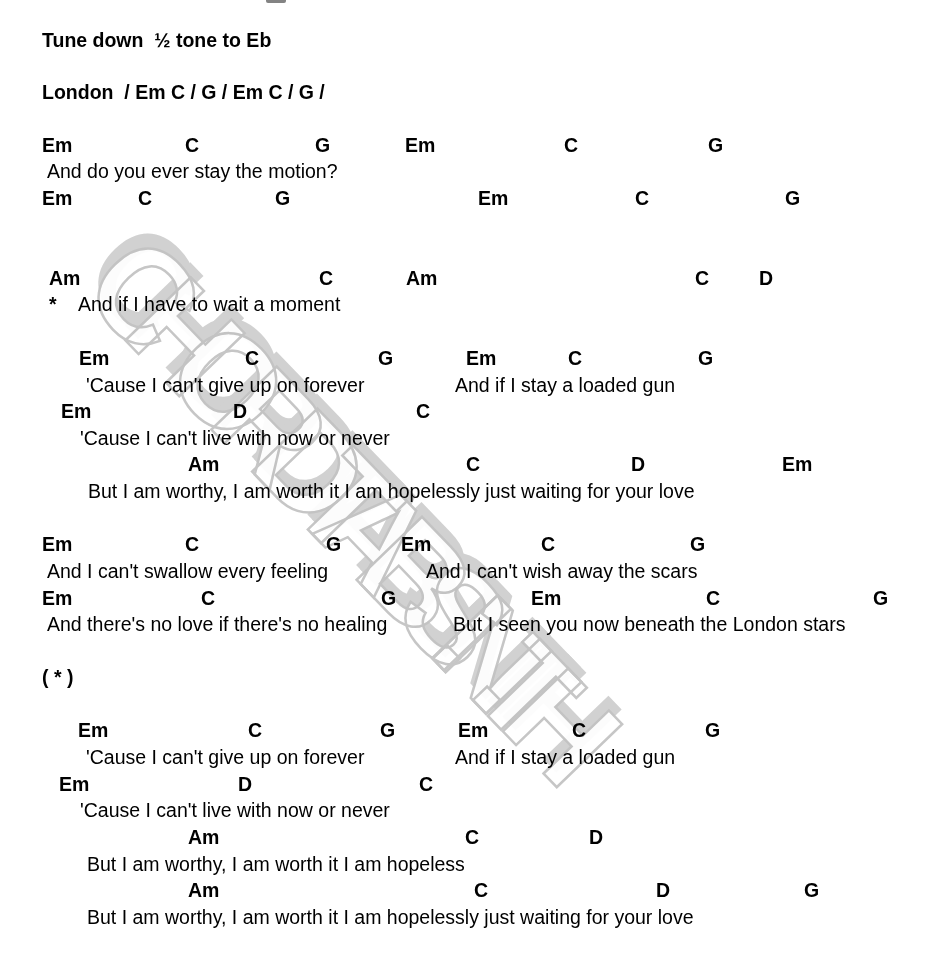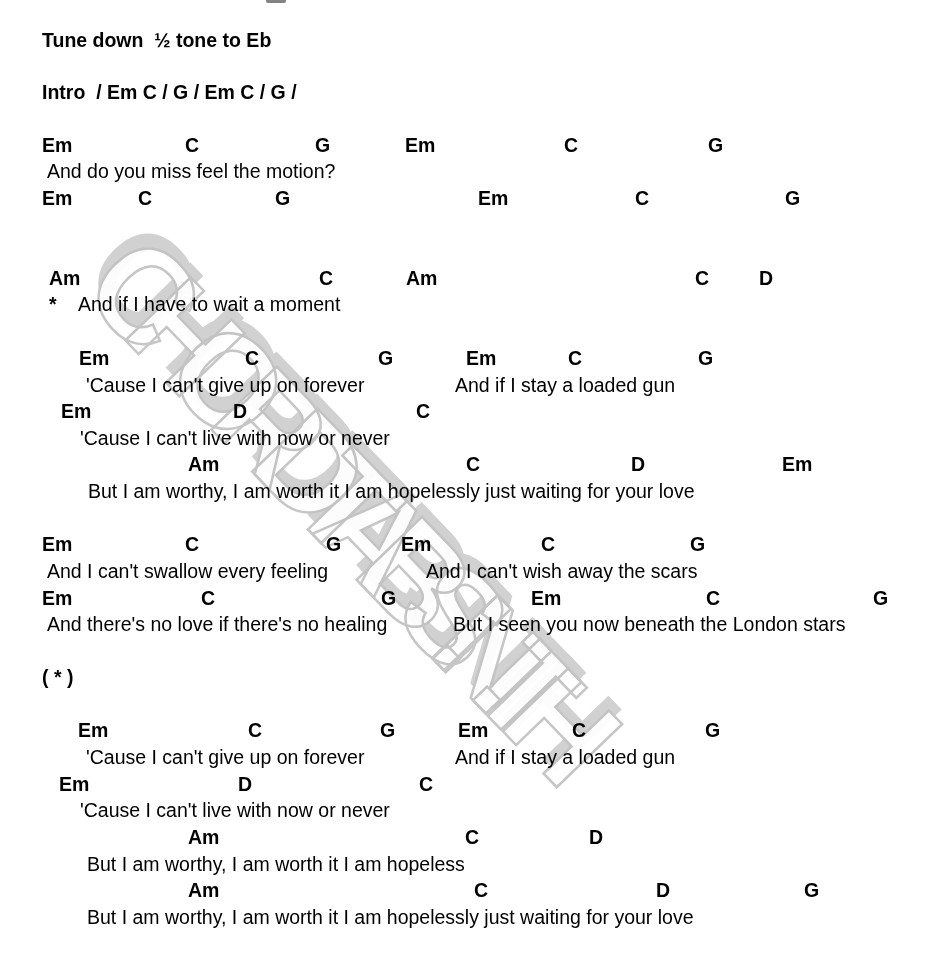--- a/index.html
+++ b/index.html
@@ -50,32 +50,32 @@
   <div class="watermark" aria-hidden="true">
     <span class="wm-back">CHORDTABS.IN.TH</span>
     <span class="wm-front">CHORDTABS.IN.TH</span>
   </div>
 
   <div id="sheet">
       <div class="line head" style="top: 28px;">
         <span style="left: 24px;">Tune down  ½ tone to Eb</span>
       </div>
       <div class="line head" style="top: 80px;">
-        <span style="left: 24px;">Intro  / Em C / G / Em C / G /</span>
+        <span style="left: 24px;">London  / Em C / G / Em C / G /</span>
       </div>
       <div class="line chords" style="top: 133px;">
         <span style="left: 24px;">Em</span>
         <span style="left: 167px;">C</span>
         <span style="left: 297px;">G</span>
         <span style="left: 387px;">Em</span>
         <span style="left: 546px;">C</span>
         <span style="left: 690px;">G</span>
       </div>
       <div class="line lyric" style="top: 159px;">
-        <span style="left: 29px;">And do you miss feel the motion?</span>
+        <span style="left: 29px;">And do you ever stay the motion?</span>
       </div>
       <div class="line chords" style="top: 186px;">
         <span style="left: 24px;">Em</span>
         <span style="left: 120px;">C</span>
         <span style="left: 257px;">G</span>
         <span style="left: 460px;">Em</span>
         <span style="left: 617px;">C</span>
         <span style="left: 767px;">G</span>
       </div>
       <div class="line lyric" style="top: 213px;">

